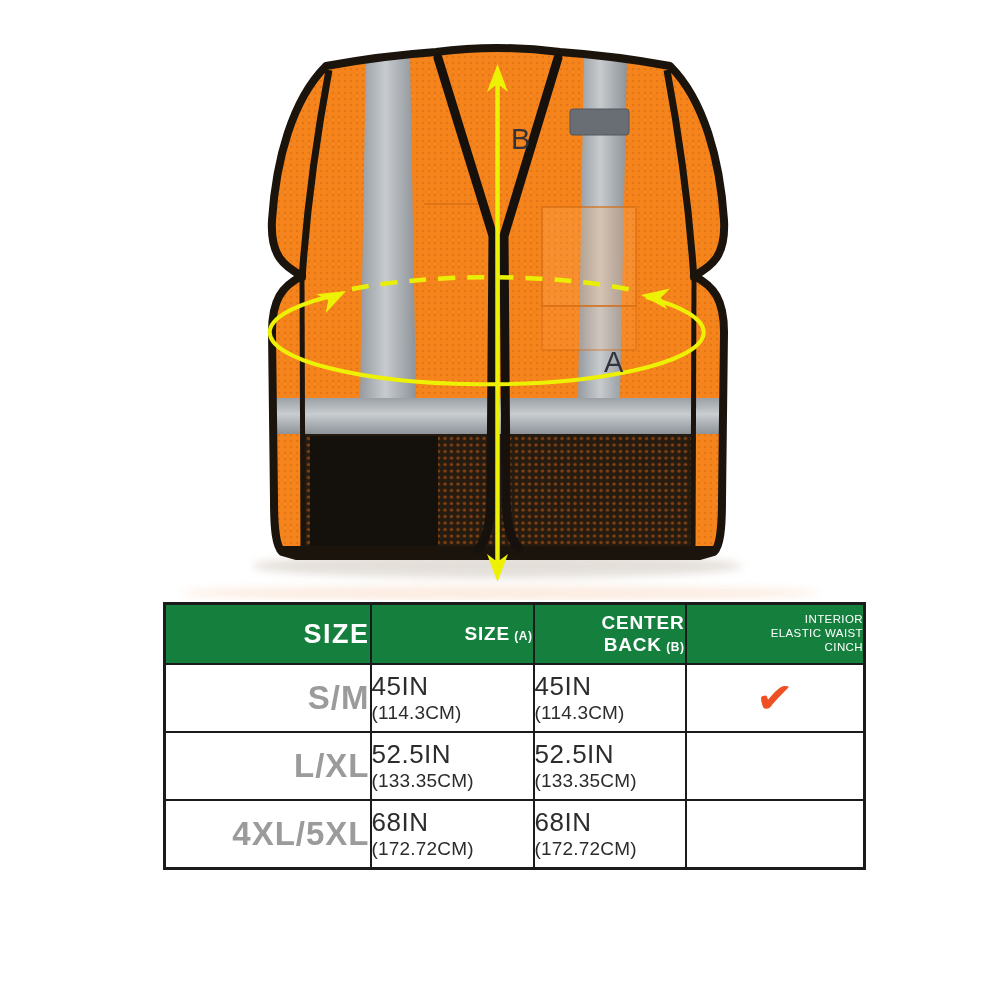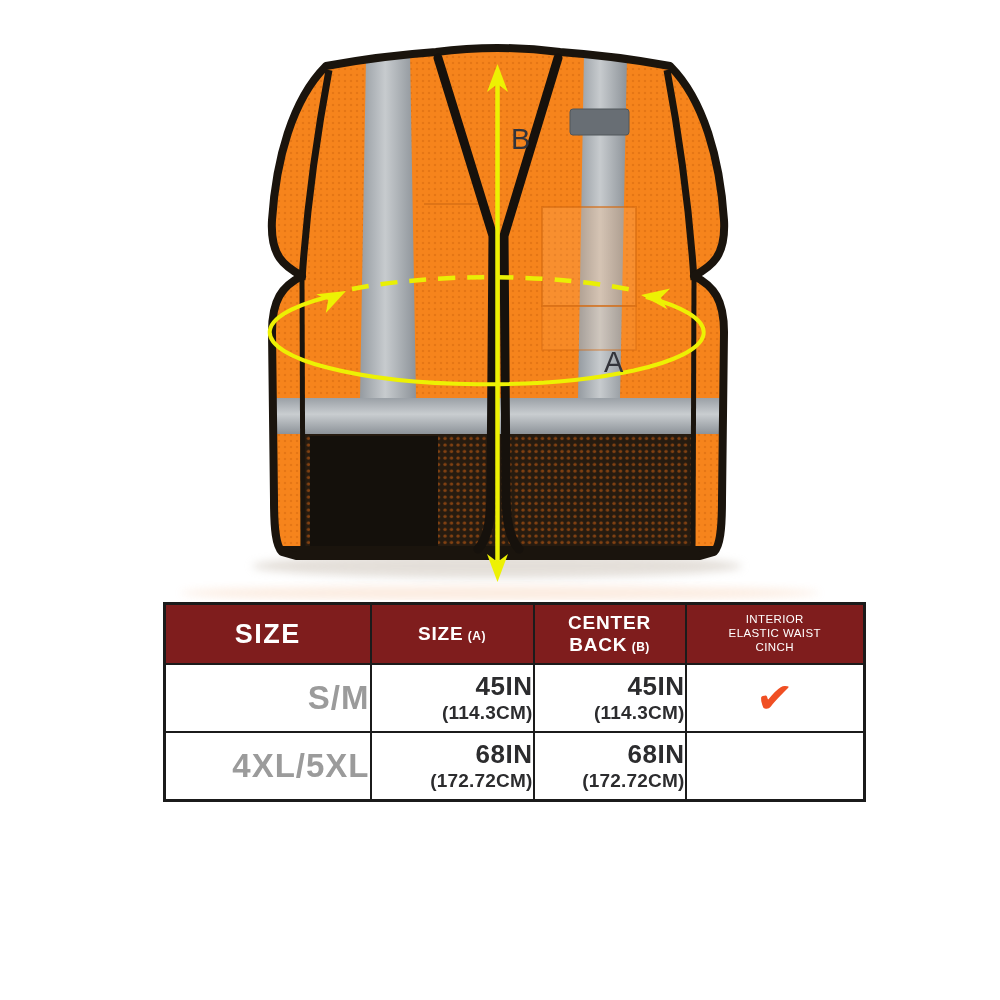--- a/index.html
+++ b/index.html
@@ -4,29 +4,29 @@
 <style>
   html,body{margin:0;padding:0;background:#ffffff;}
   .stage{position:relative;width:1000px;height:1000px;background:#ffffff;overflow:hidden;
          font-family:"Liberation Sans",sans-serif;}
   .vest-svg{position:absolute;left:0;top:0;}
 
   
   table.size-table{position:absolute;left:163px;top:602px;width:700px;
     border-collapse:collapse;table-layout:fixed;border:3px solid #1b1b1b;}
   table.size-table th, table.size-table td{border:2px solid #1b1b1b;padding:0;margin:0;}
-  th.hdr{background:#7f1d1d;color:#ffffff;height:58px;vertical-align:middle;text-align:center;}
+  th.hdr{background:#15803d;color:#ffffff;height:58px;vertical-align:middle;text-align:right;}
   .h-size{font-size:27px;font-weight:bold;letter-spacing:1.5px;}
   .h-main{font-size:19px;font-weight:bold;letter-spacing:0.8px;}
   .h-ref{font-size:12px;font-weight:bold;letter-spacing:0.5px;}
   .h-line{line-height:1.15;}
   .h-cinch{font-size:11.5px;font-weight:normal;line-height:1.2;letter-spacing:0.4px;}
   td.size-cell{height:66px;font-size:33px;font-weight:bold;color:#9b9b9b;
     text-align:right;padding-left:12px;letter-spacing:1px;}
-  td.val-cell{height:66px;text-align:right;vertical-align:middle;color:#2c2c2e;font-weight:bold;}
+  td.val-cell{height:66px;text-align:left;vertical-align:middle;color:#2c2c2e;}
   .val-in{font-size:26px;line-height:1.15;letter-spacing:0.5px;}
   .val-cm{font-size:19px;line-height:1.15;letter-spacing:0.2px;}
   td.cinch-cell{height:66px;text-align:center;vertical-align:middle;}
   .check{display:inline-block;color:#f04f23;font-size:44px;line-height:1;
     font-family:"DejaVu Sans",sans-serif;transform:rotate(4deg);}
 </style>
 </head>
 <body>
 
 <div class="stage">
@@ -179,20 +179,32 @@
         </td>
         <td class="val-cell">
           <div class="val-in">45IN</div>
           <div class="val-cm">(114.3CM)</div>
         </td>
         <td class="cinch-cell">
           <span class="check">✔</span>
         </td>
       </tr>
       <tr>
+        <td class="size-cell">L/XL</td>
+        <td class="val-cell">
+          <div class="val-in">52.5IN</div>
+          <div class="val-cm">(133.35CM)</div>
+        </td>
+        <td class="val-cell">
+          <div class="val-in">52.5IN</div>
+          <div class="val-cm">(133.35CM)</div>
+        </td>
+        <td class="cinch-cell"></td>
+      </tr>
+      <tr>
         <td class="size-cell">4XL/5XL</td>
         <td class="val-cell">
           <div class="val-in">68IN</div>
           <div class="val-cm">(172.72CM)</div>
         </td>
         <td class="val-cell">
           <div class="val-in">68IN</div>
           <div class="val-cm">(172.72CM)</div>
         </td>
         <td class="cinch-cell"></td>

